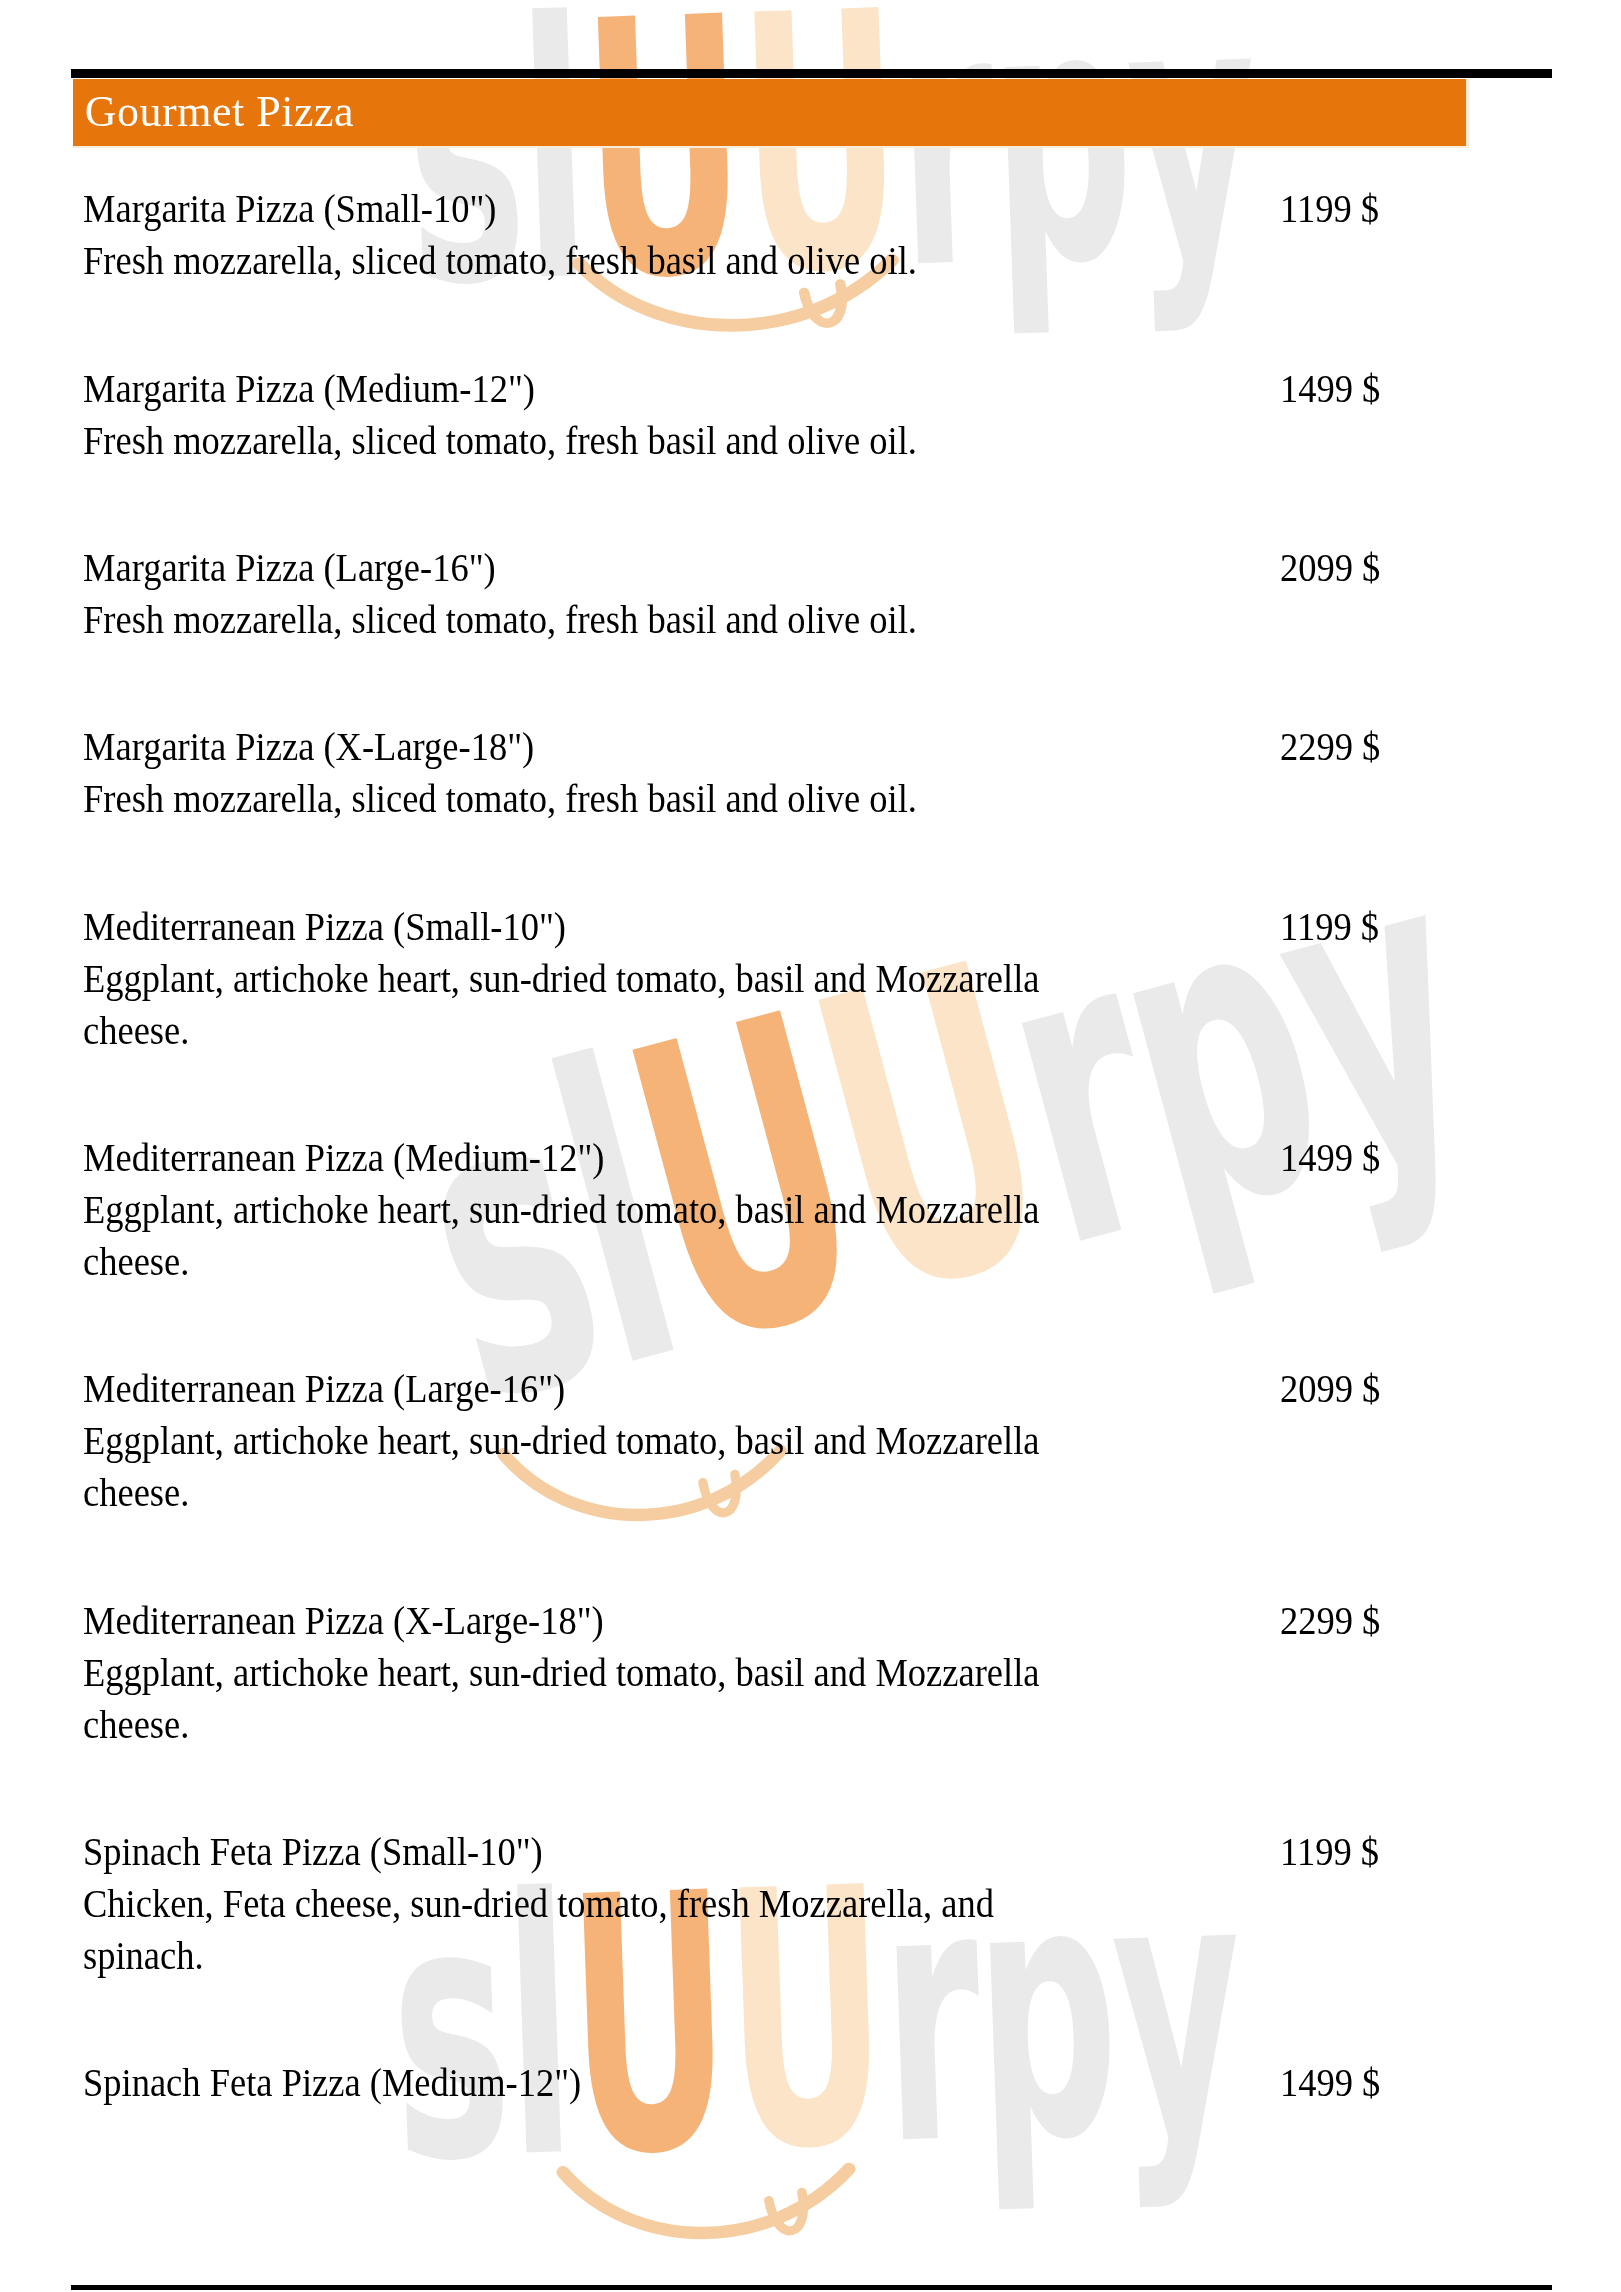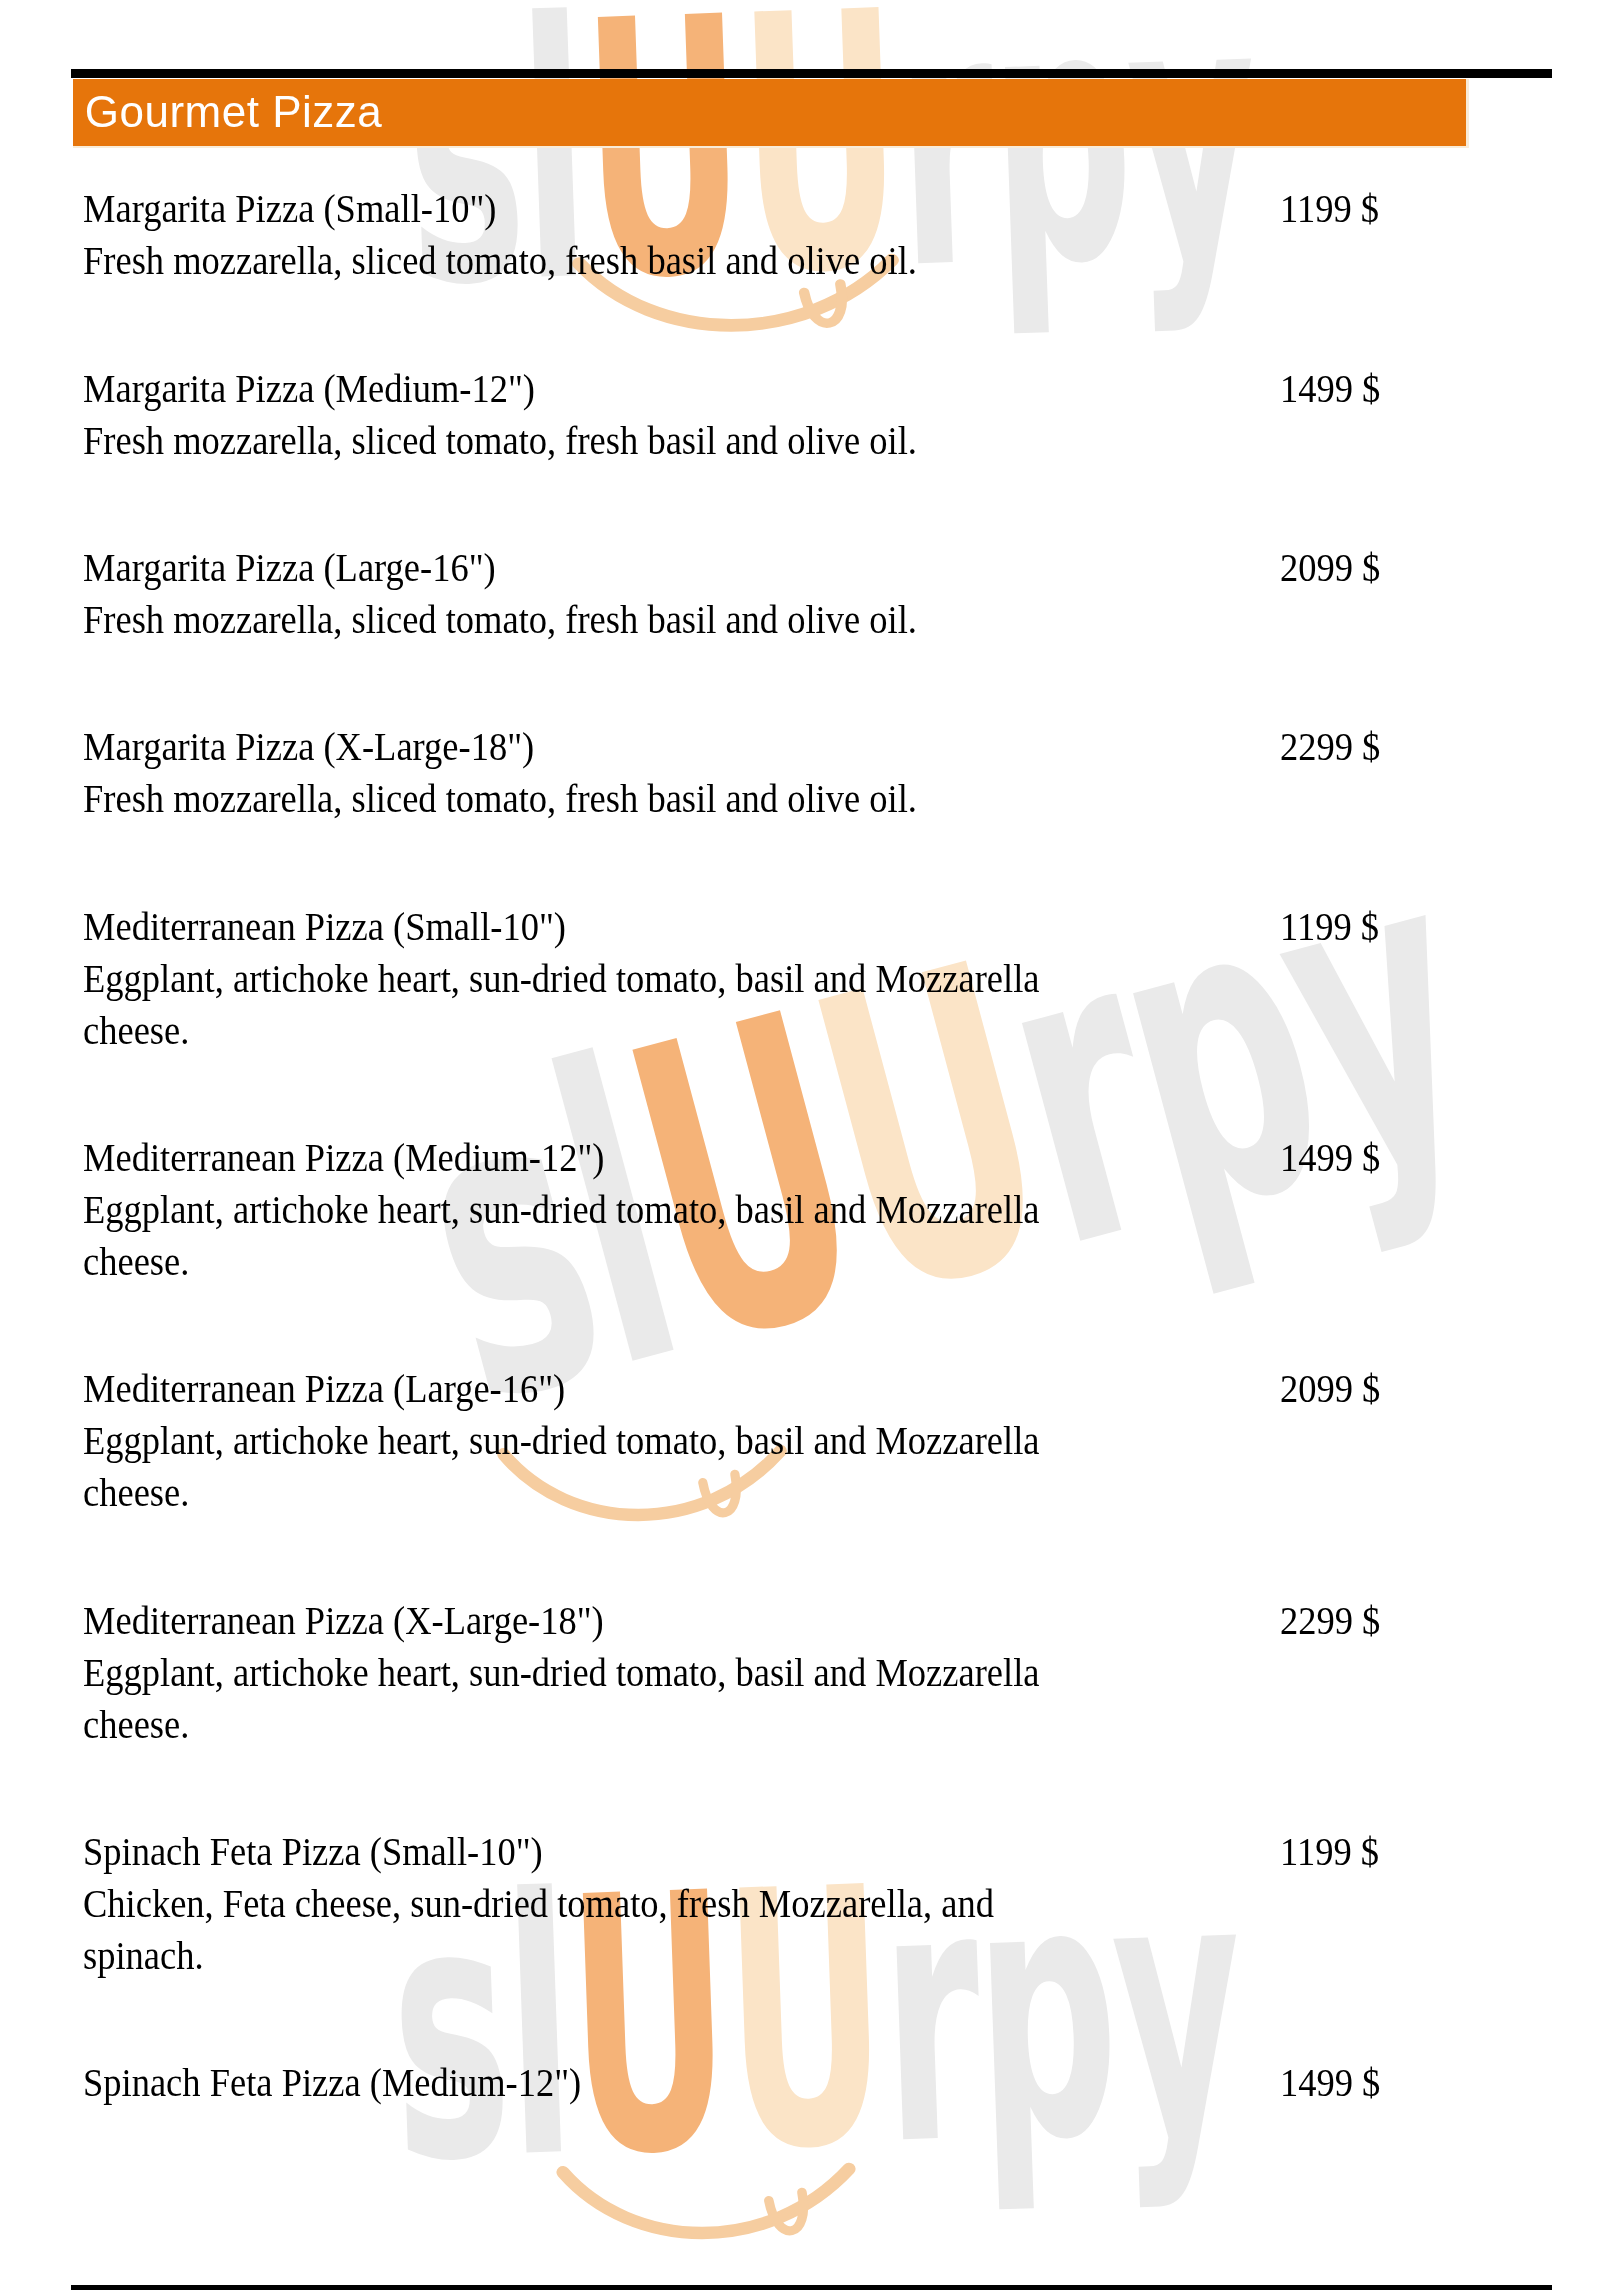--- a/index.html
+++ b/index.html
@@ -36,21 +36,21 @@
   
   .header-bar {
     position: absolute; left: 73px; top: 79px;
     width: 1393px; height: 67px;
     z-index: 2;
     border-right: 3.9px solid #f9ecd8;
     border-bottom: 2.9px solid #f9ecd8;
   }
   .header-title {
     margin: 0; padding: 0 0 0 11.8px;
-    font-family: Liberation Sans, sans-serif;
+    font-family: Liberation Serif, serif;
     font-weight: 400;
     font-size: 44px;
     line-height: 65px;
     letter-spacing: 0.5px;
   }
 
   
   .items-host { position: absolute; inset: 0; z-index: 2; }
   .item { position: absolute; left: 83px; width: 1431px; }
   .line {

